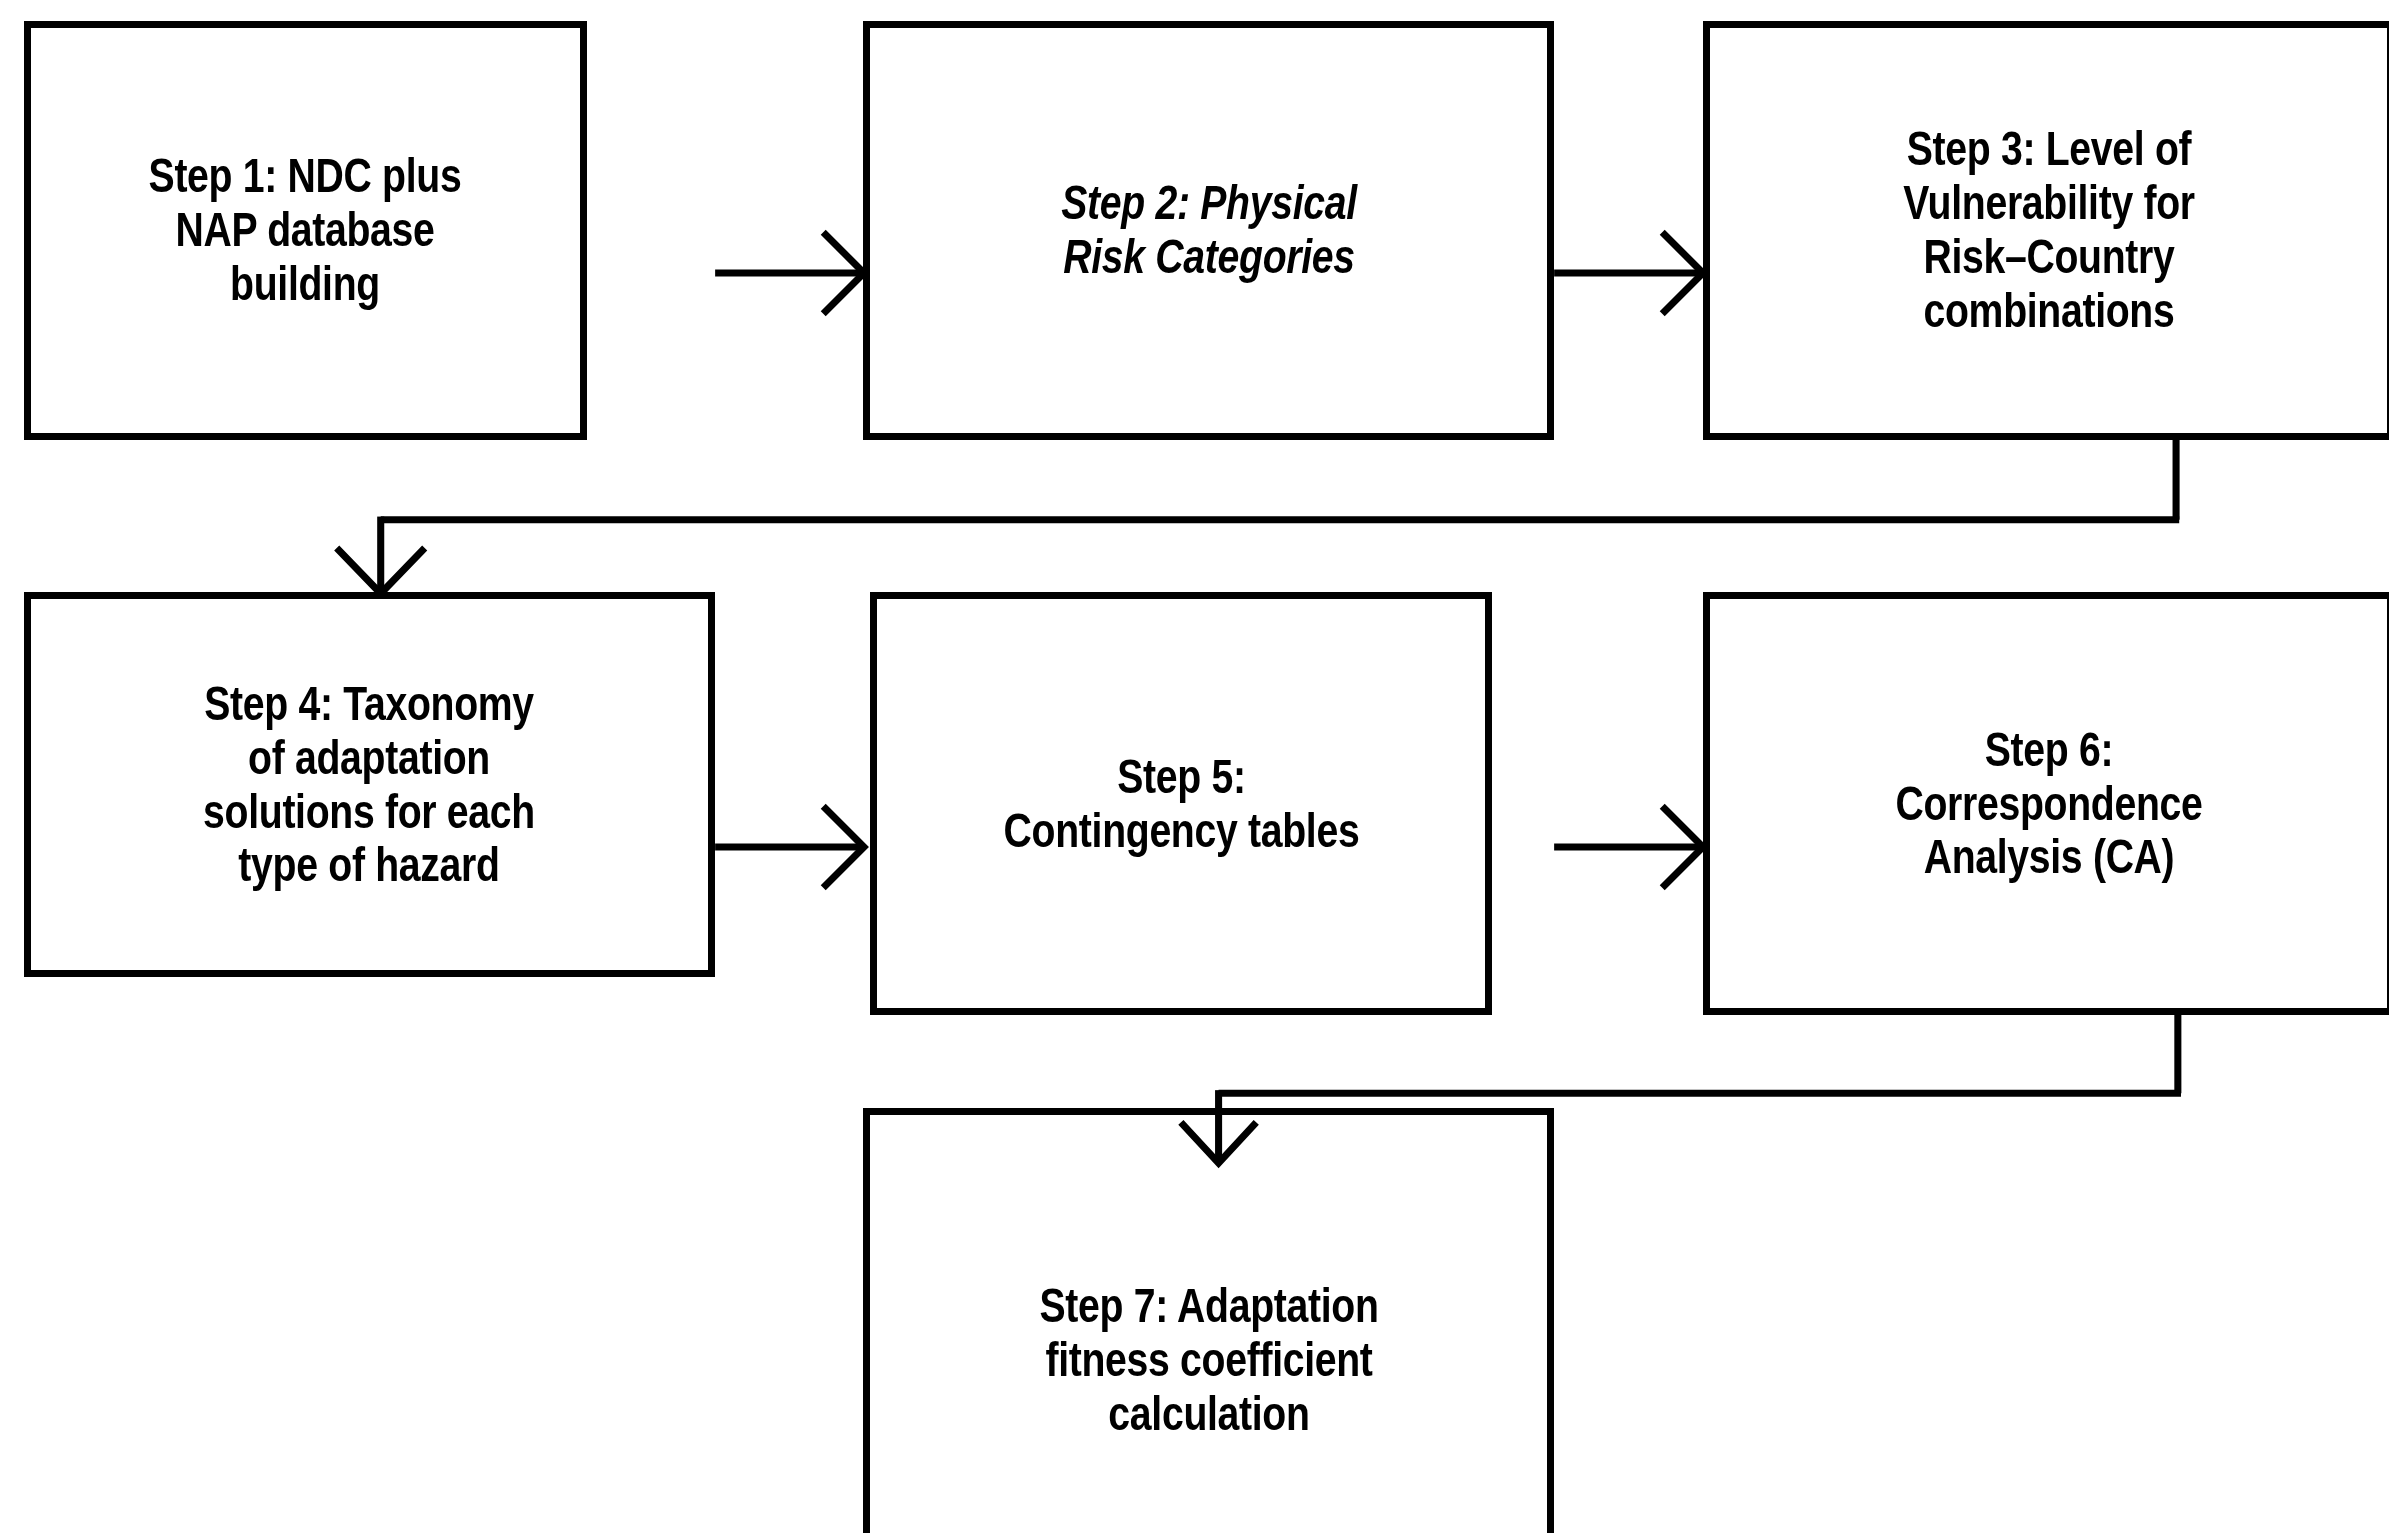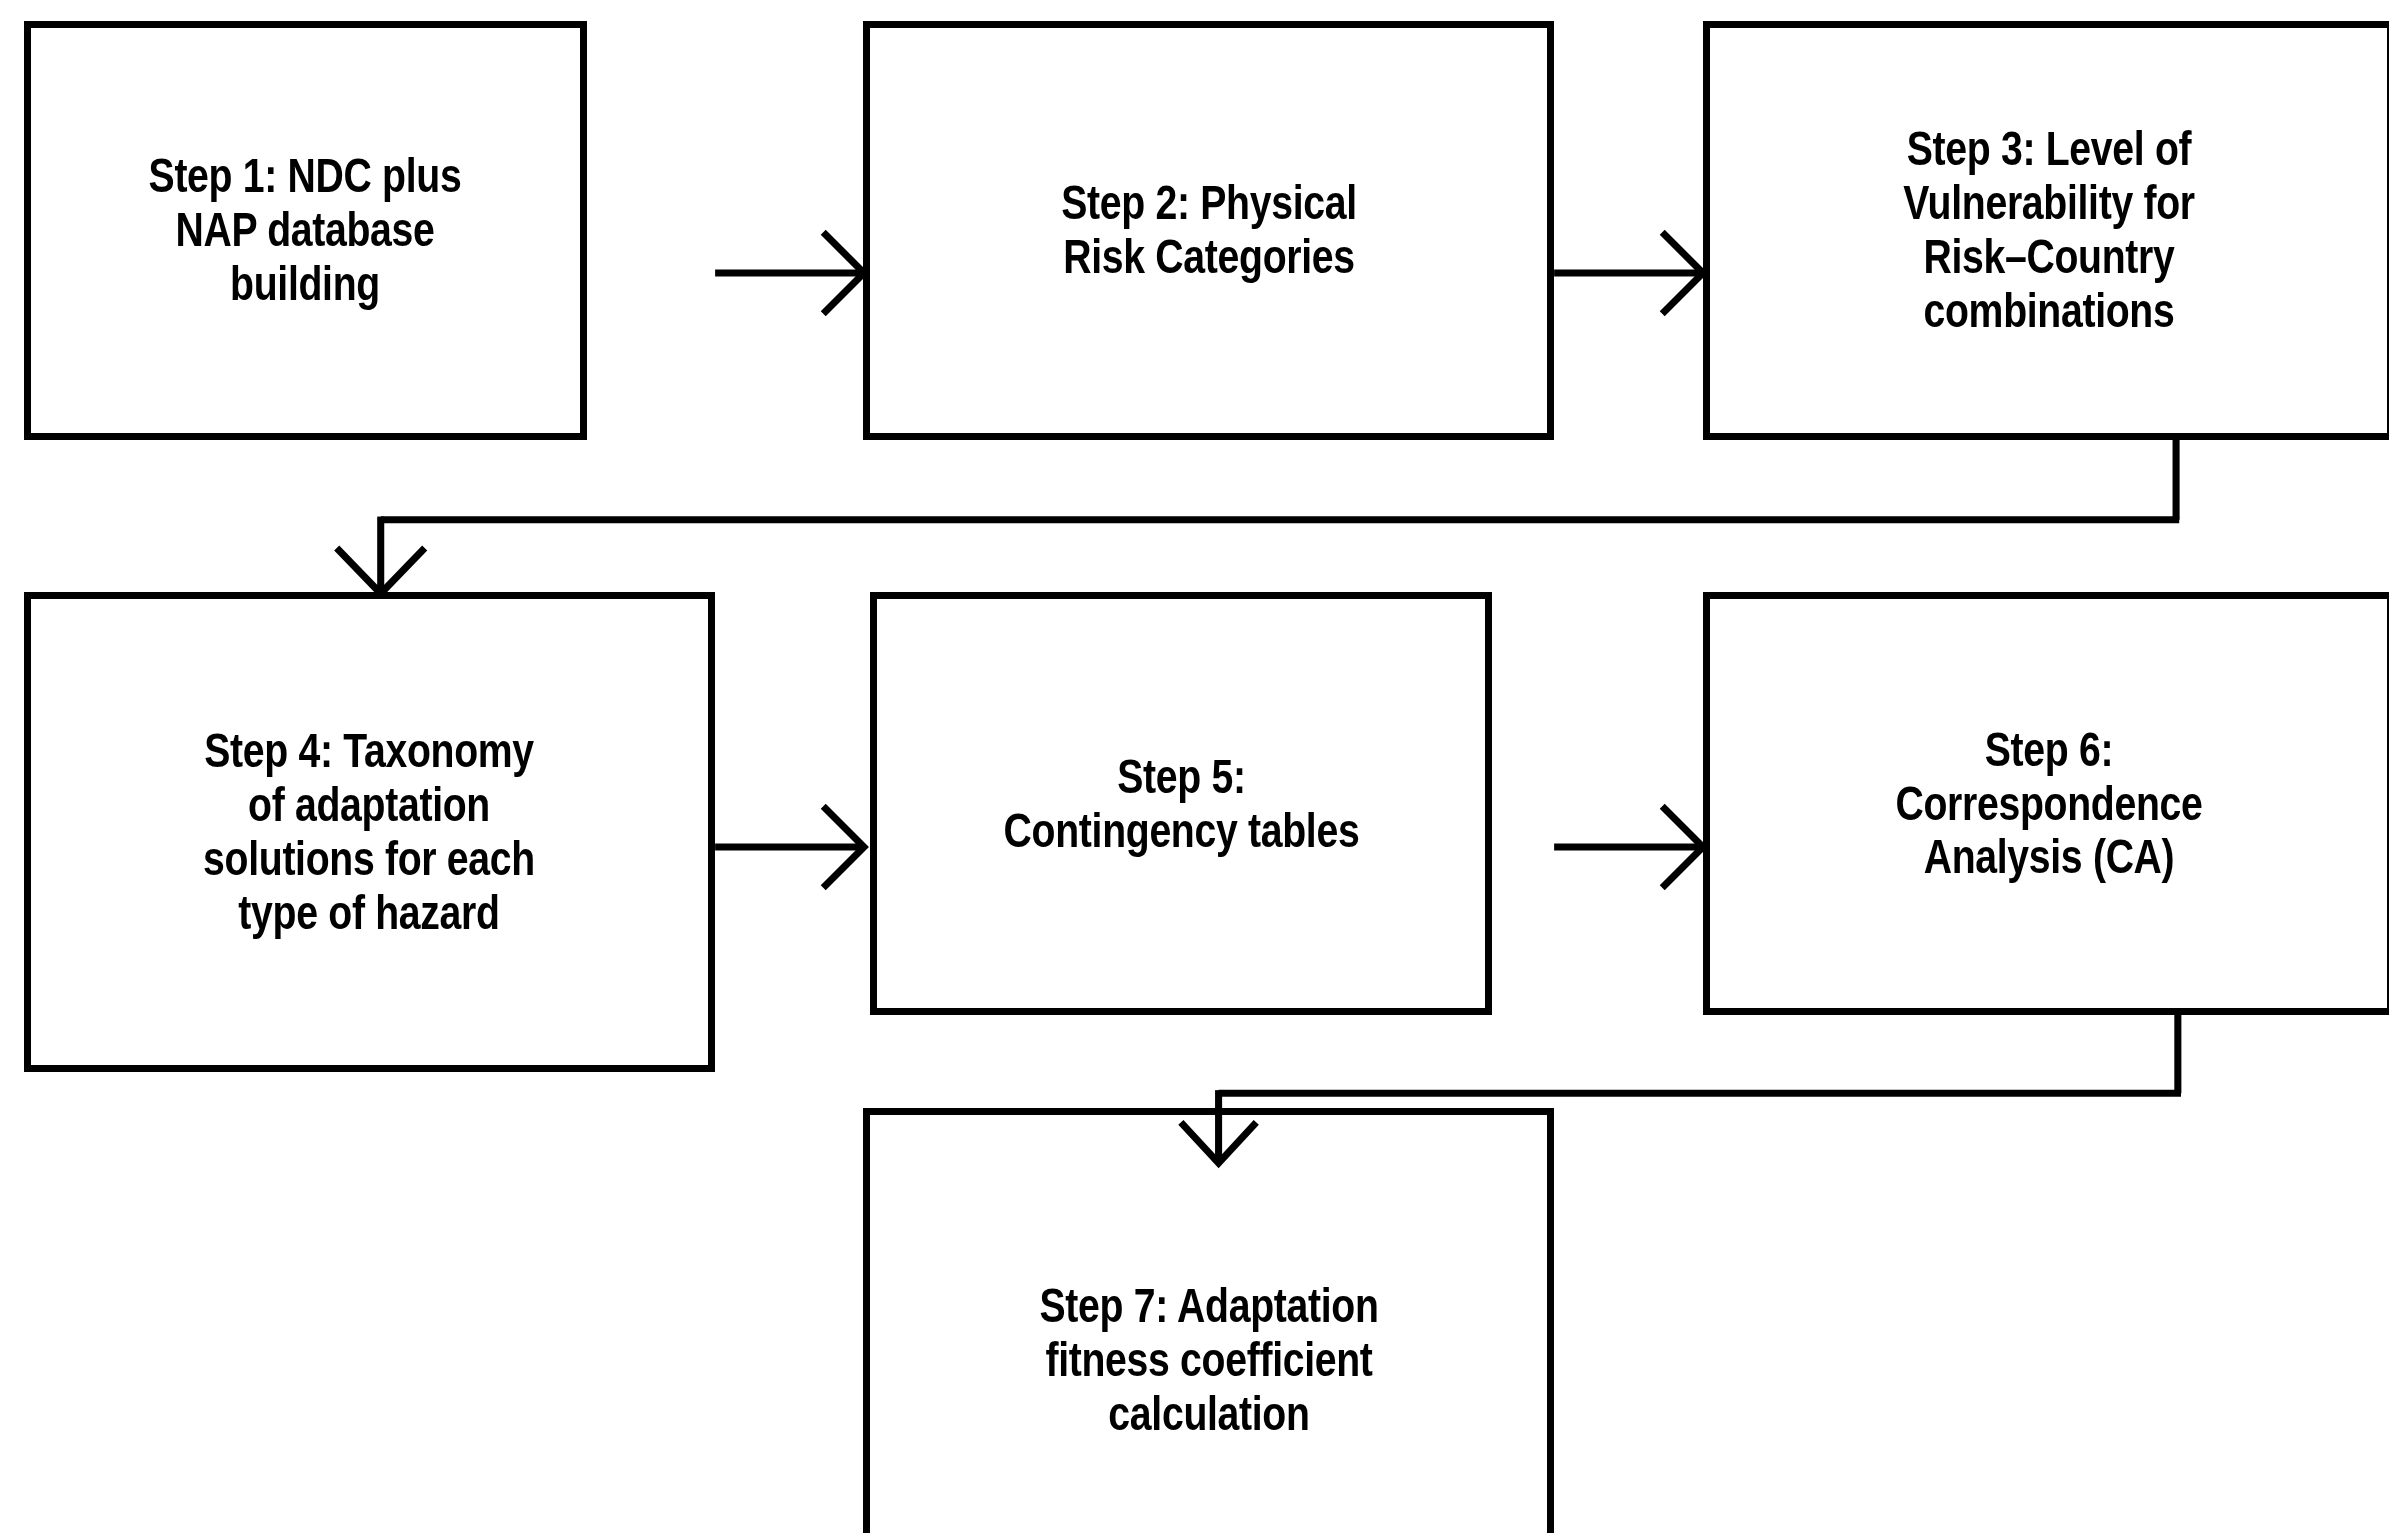--- a/index.html
+++ b/index.html
@@ -31,23 +31,23 @@
     letter-spacing:-0.4px;
     text-align:center;
     color:#000000;
     white-space:pre-line;
     transform:scaleX(0.80);
     transform-origin:center center;
     width:125%;
   }
   
   #n1{left:23.6px;  top:20.5px;   width:563px; height:419px;}
-  #n2{left:863px;top:20.5px;   width:691px; height:419px;}
+  #n2{left:863px;top:20.5px;   width:691px; height:419px;font-style:italic;}
   #n3{left:1703px;top:20.5px;   width:691px; height:419px;}
-  #n4{left:23.6px;  top:592px;  width:691px; height:480px;}
+  #n4{left:23.6px;  top:592px;  width:691px; height:385px;}
   #n5{left:870px;top:592px;  width:622px; height:423px;}
   #n6{left:1703px;top:592px;  width:691px; height:423px;}
   #n7{left:863px;top:1108px; width:691px; height:504px;}
 
   .edge{position:absolute;}
   .edge svg{display:block;overflow:visible;}
 
   
   #e12{left:715px;  top:226px;}
   #e23{left:1554px; top:226px;}

